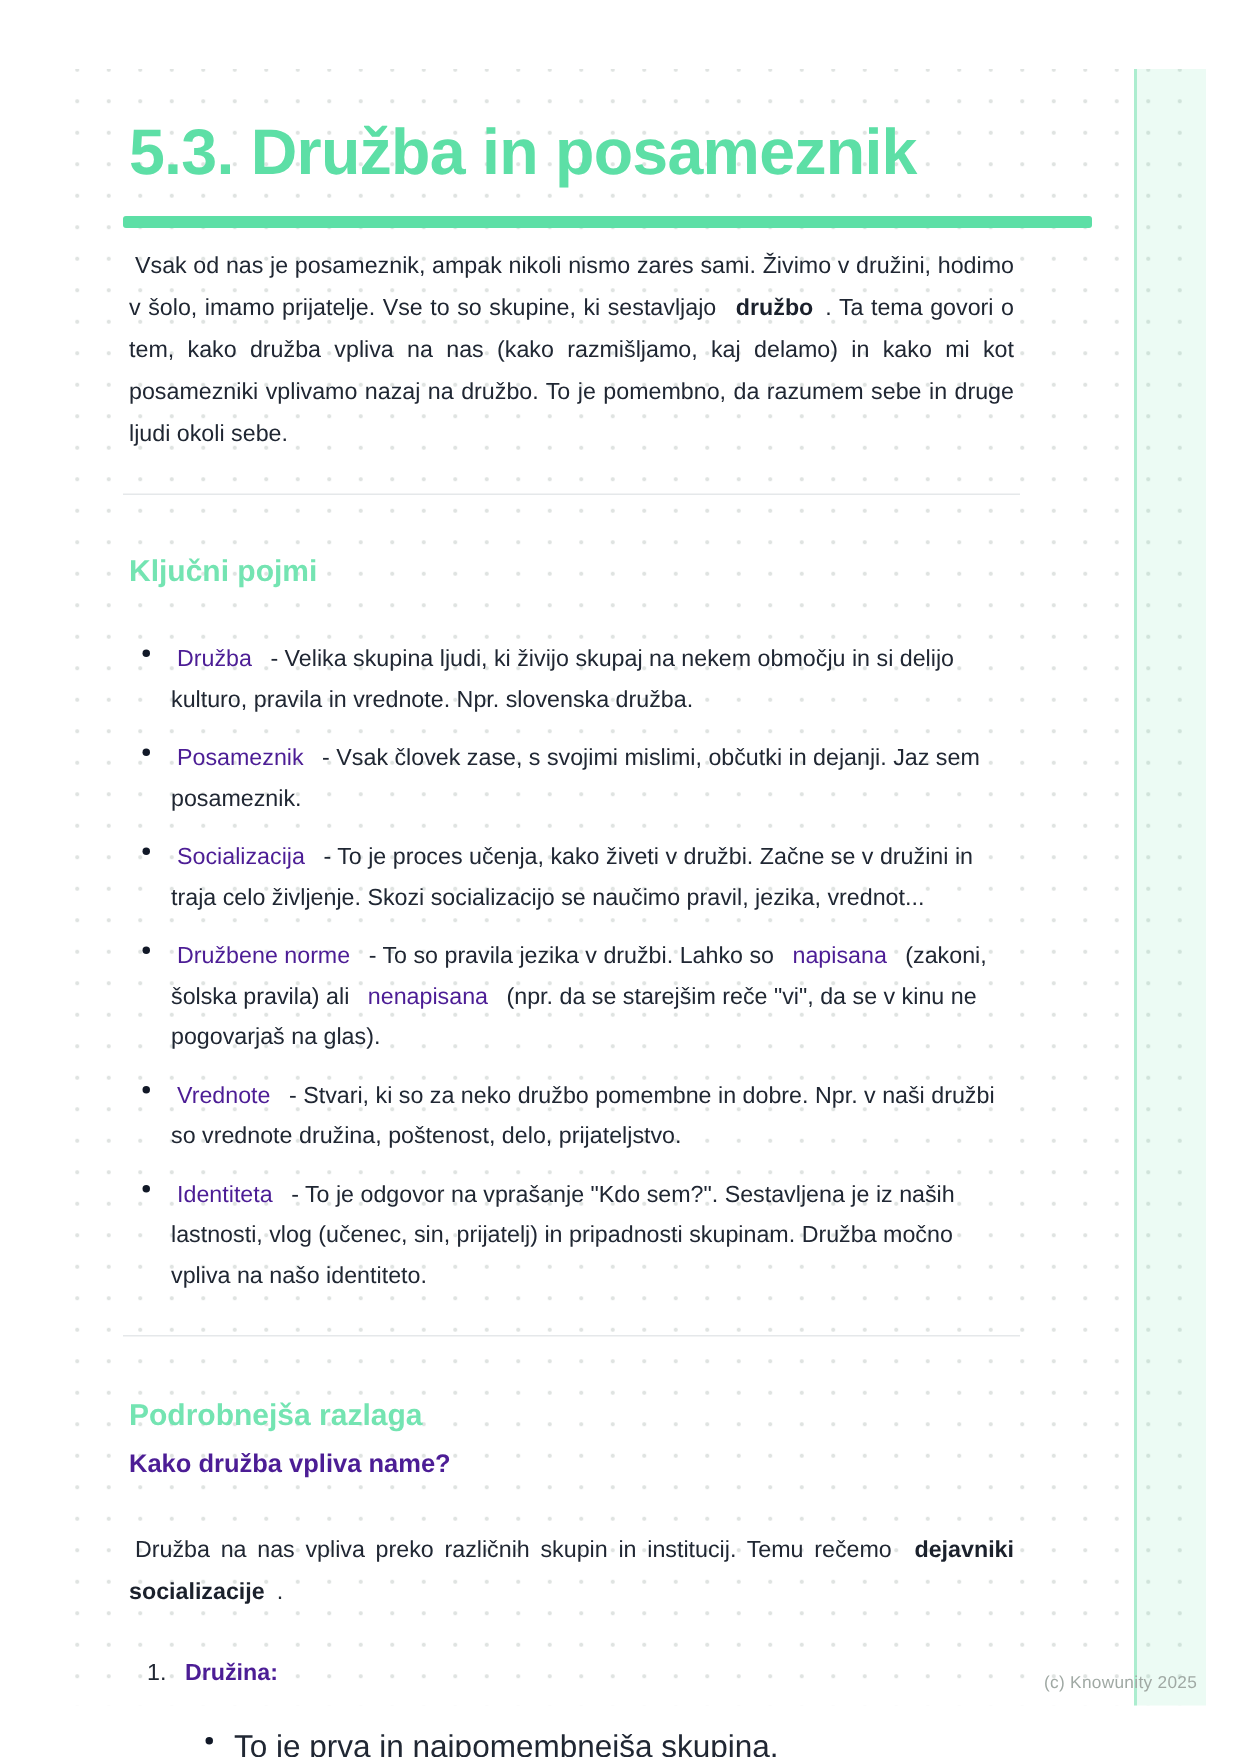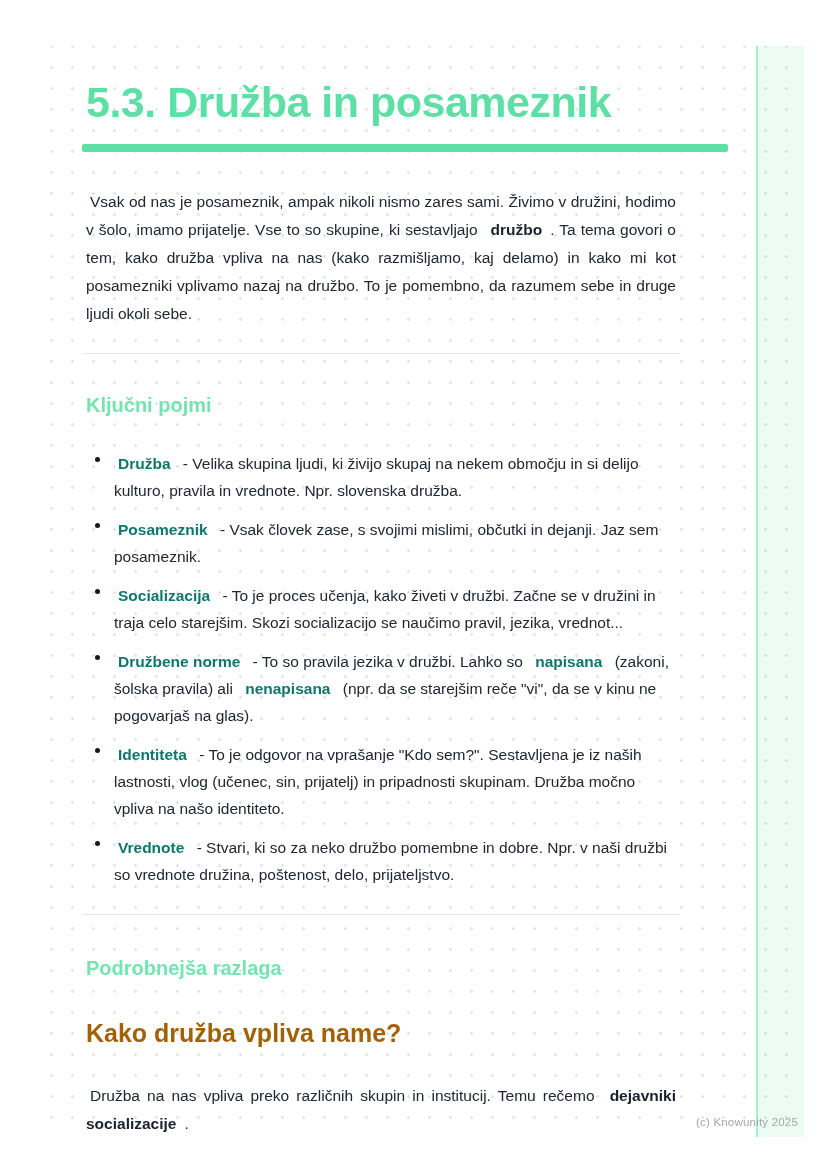--- a/index.html
+++ b/index.html
@@ -19,37 +19,37 @@
 
   h1.title { margin-top:62px; font-size:43px; line-height:1.15; font-weight:800;
     letter-spacing:-0.5px; color:#5ddfa6; }
   .title-rule { margin-top:13px; width:646px; height:5px; background:#5ddfa6;
     border-radius:2px; }
 
   h2.sec { margin-top:34px; font-size:20px; line-height:1.3; font-weight:700;
     color:#74e4b2; }
   h2.sec.key { margin-top:26px; }
   h2.sec.detail { margin-top:28px; }
-  h3.sub { margin-top:28px; font-size:25px; line-height:1.3; font-weight:700;
-    color:#a16207; }
+  h3.sub { font-size:17px; line-height:1.3; font-weight:700;
+    color:#4c1d95; }
 
-  p.para { margin-top:32px; font-size:15.5px; line-height:28px; color:#202733;
+  p.para { margin-top:8px; font-size:15.5px; line-height:28px; color:#202733;
     text-align:justify; }
   p.para.second { margin-top:24px; }
   p.para b { font-weight:700; color:#1b212c; }
 
   hr.divider { border:none; border-top:1px solid #e5e8ea; margin-top:21px; }
   hr.divider.two { margin-top:14px; }
 
   ul.terms { margin-top:20px; list-style:none; }
   ul.terms > li { position:relative; padding-left:28px; margin-bottom:4px;
     font-size:15.5px; line-height:27px; color:#202733; }
   ul.terms > li::before { content:""; position:absolute; left:9px; top:11px;
     width:5px; height:5px; border-radius:50%; background:#111827; }
-  ul.terms b { font-weight:700; color:#0f766e; }
+  ul.terms b { font-weight:400; color:#4c1d95; }
 
   ol.numbered { margin-top:14px; list-style:none; }
   ol.numbered > li { padding-left:8px; font-size:15.5px; line-height:27px;
     color:#202733; }
   ol.numbered .num { font-weight:400; }
   ol.numbered b { font-weight:700; color:#4c1d95; }
 
   ul.subitems { margin-top:14px; list-style:none; }
   ul.subitems > li { position:relative; padding-left:30px; margin-left:28px;
     font-size:21px; line-height:27px; color:#202733; }
@@ -74,24 +74,24 @@
     <div class="title-rule"></div>
 
     <p class="para"><span>Vsak od nas je posameznik, ampak nikoli nismo zares sami. Živimo v družini, hodimo v šolo, imamo prijatelje. Vse to so skupine, ki sestavljajo </span><b>družbo</b><span>. Ta tema govori o tem, kako družba vpliva na nas (kako razmišljamo, kaj delamo) in kako mi kot posamezniki vplivamo nazaj na družbo. To je pomembno, da razumem sebe in druge ljudi okoli sebe.</span></p>
 
     <hr class="divider">
 
     <h2 class="sec key">Ključni pojmi</h2>
     <ul class="terms">
       <li><b>Družba</b><span> - Velika skupina ljudi, ki živijo skupaj na nekem območju in si delijo kulturo, pravila in vrednote. Npr. slovenska družba.</span></li>
       <li><b>Posameznik</b><span> - Vsak človek zase, s svojimi mislimi, občutki in dejanji. Jaz sem posameznik.</span></li>
-      <li><b>Socializacija</b><span> - To je proces učenja, kako živeti v družbi. Začne se v družini in traja celo starejšim. Skozi socializacijo se naučimo pravil, jezika, vrednot...</span></li>
+      <li><b>Socializacija</b><span> - To je proces učenja, kako živeti v družbi. Začne se v družini in traja celo življenje. Skozi socializacijo se naučimo pravil, jezika, vrednot...</span></li>
       <li><b>Družbene norme</b><span> - To so pravila jezika v družbi. Lahko so </span><b>napisana</b><span> (zakoni, šolska pravila) ali </span><b>nenapisana</b><span> (npr. da se starejšim reče "vi", da se v kinu ne pogovarjaš na glas).</span></li>
+      <li><b>Vrednote</b><span> - Stvari, ki so za neko družbo pomembne in dobre. Npr. v naši družbi so vrednote družina, poštenost, delo, prijateljstvo.</span></li>
       <li><b>Identiteta</b><span> - To je odgovor na vprašanje "Kdo sem?". Sestavljena je iz naših lastnosti, vlog (učenec, sin, prijatelj) in pripadnosti skupinam. Družba močno vpliva na našo identiteto.</span></li>
-      <li><b>Vrednote</b><span> - Stvari, ki so za neko družbo pomembne in dobre. Npr. v naši družbi so vrednote družina, poštenost, delo, prijateljstvo.</span></li>
     </ul>
 
     <hr class="divider two">
 
     <h2 class="sec detail">Podrobnejša razlaga</h2>
     <h3 class="sub">Kako družba vpliva name?</h3>
     <p class="para second"><span>Družba na nas vpliva preko različnih skupin in institucij. Temu rečemo </span><b>dejavniki socializacije</b><span>.</span></p>
 
     <ol class="numbered">
       <li>

